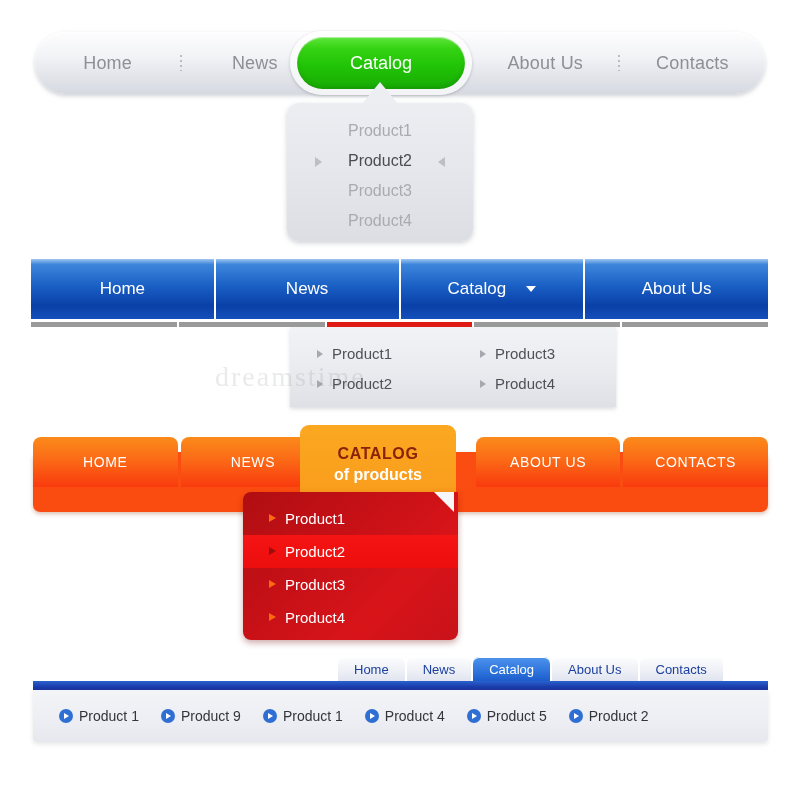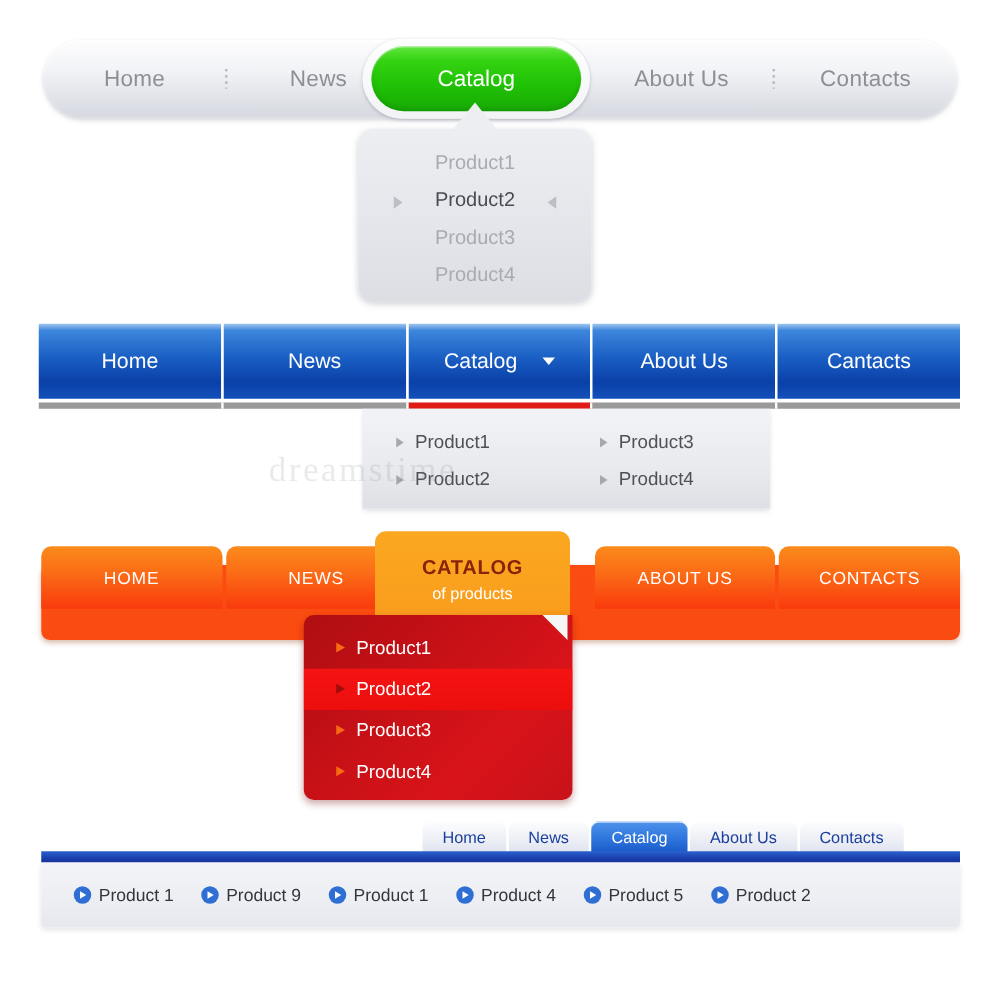--- a/index.html
+++ b/index.html
@@ -147,21 +147,21 @@
   #menu3tabs .o3item:last-child { margin-right: 0; }
   #menu3tabs .o3item.spacer { background: none; visibility: hidden; }
   #catalogTab {
     left: 300px; top: 425px; width: 156px; height: 78px;
     border-radius: 9px;
     background: linear-gradient(to bottom, #fba821 0%, #f99b1c 100%);
     display: flex; flex-direction: column; align-items: center; justify-content: center;
     z-index: 4;
   }
   #catalogTab .t1 { color: #8a2208; font-size: 16px; font-weight: bold; letter-spacing: .6px; }
-  #catalogTab .t2 { color: #ffffff; font-size: 13px; margin-top: 3px; }
+  #catalogTab .t2 { color: #ffffff; font-size: 16px; margin-top: 3px; font-weight: bold; }
   #catalogTabTail {
     left: 432px; top: 488px; width: 0; height: 0;
     border-left: 24px solid #f99b1c;
     border-bottom: 24px solid transparent;
     z-index: 4;
   }
   #dd3 {
     left: 243px; top: 492px; width: 215px; height: 148px;
     border-radius: 8px 0 8px 8px;
     background: linear-gradient(135deg, #b00e12 0%, #c41016 35%, #d81419 70%, #c8121a 100%);
@@ -271,23 +271,20 @@
   <div class="b2item">
     <span>News</span>
   </div>
   <div class="b2item">
     <span>Catalog</span>
     <span class="caret"></span>
   </div>
   <div class="b2item">
     <span>About Us</span>
   </div>
-  <div class="b2item">
-    <span>Cantacts</span>
-  </div>
 </div>
 <div class="abs" id="menu2underline">
   <div class="seg"></div>
   <div class="seg"></div>
   <div class="seg active"></div>
   <div class="seg"></div>
   <div class="seg"></div>
 </div>
 <div class="abs" id="dd2">
   <div class="cell">

